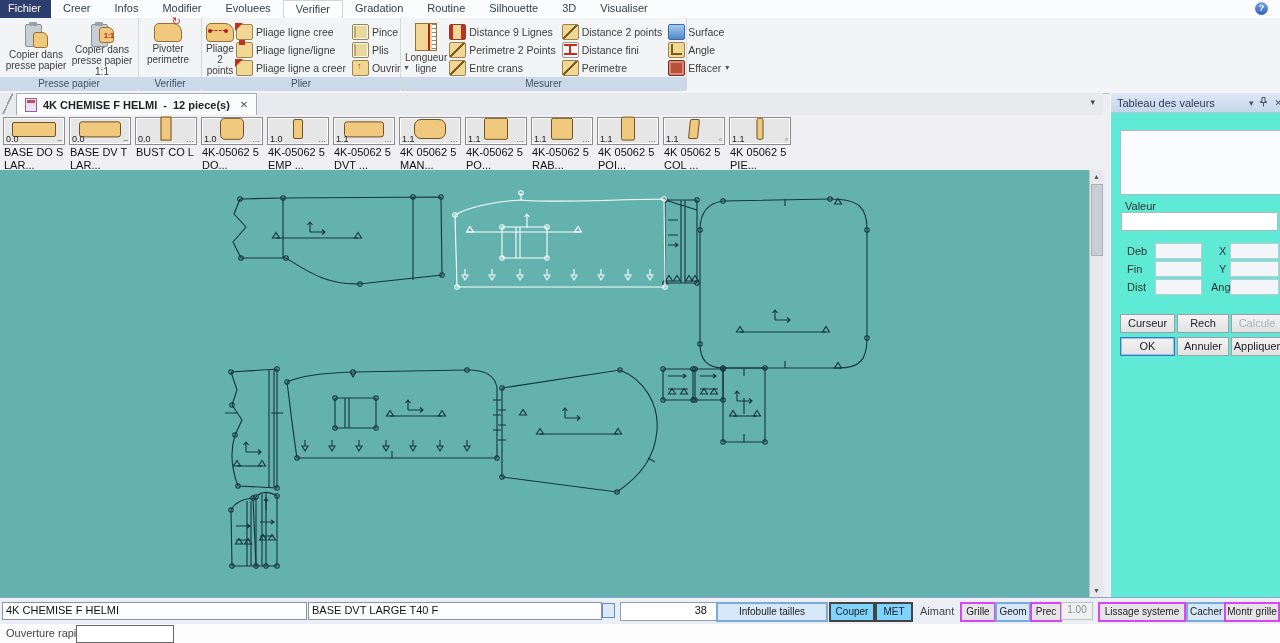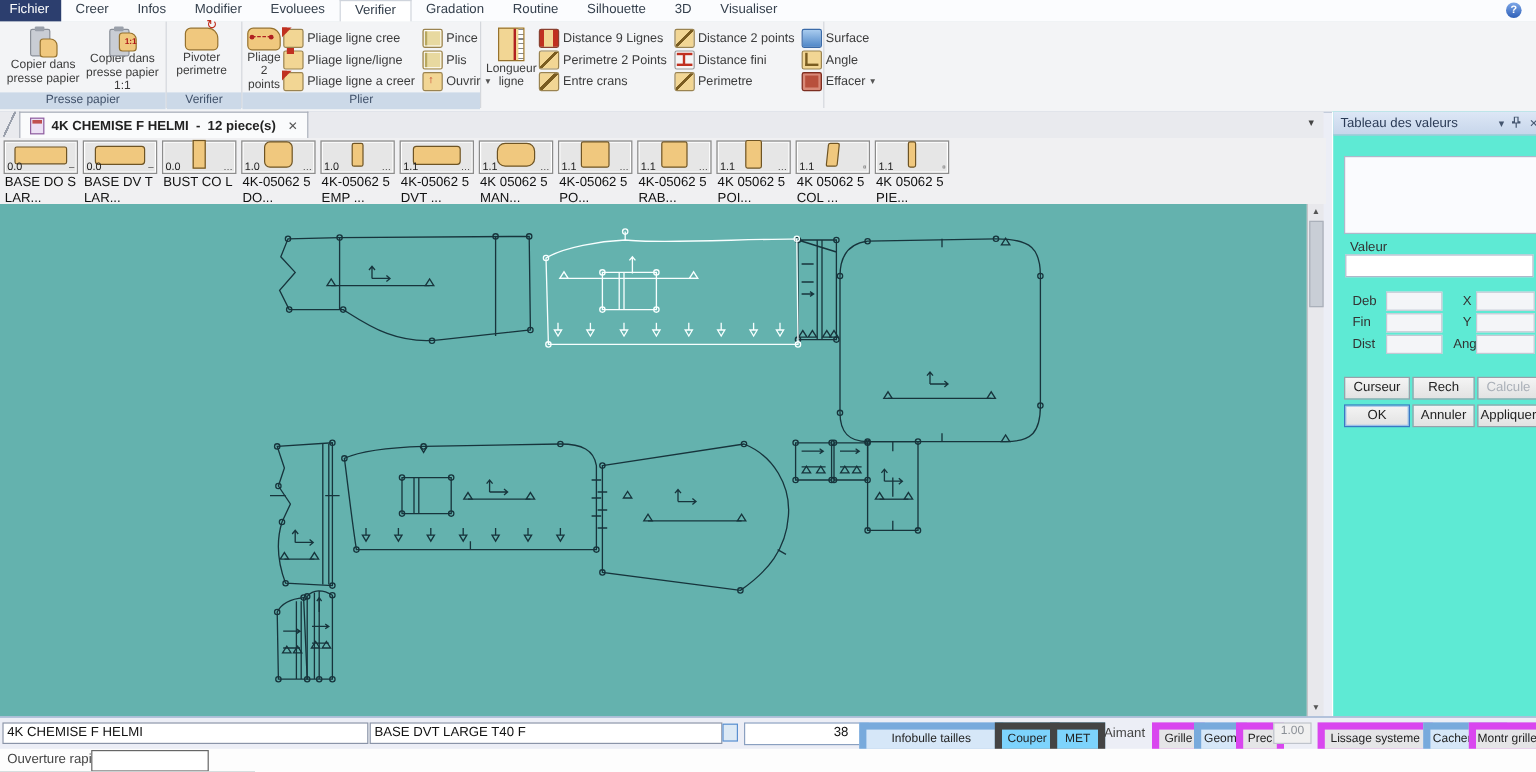--- a/index.html
+++ b/index.html
@@ -90,21 +90,21 @@
   .pinput{position:absolute;background:#fff;border:1px solid #aeb8ca;height:15px;}
   .pfield{position:absolute;background:#f4f5f8;border:1px solid #c2c8d4;width:45px;height:14px;}
   .pbtn{position:absolute;height:17px;background:linear-gradient(180deg,#f4f4f4,#e2e2e2);border:1px solid #9aa0aa;
         font-size:11px;color:#222;text-align:center;line-height:16px;}
   .pbtn.disabled{color:#aab0b8;}
   .pbtn.focus{border:1px solid #3a78c4;box-shadow:inset 0 0 0 1px #9cc0e8;}
   
   .statusbar{position:absolute;top:597px;left:0;width:1280px;height:27px;background:#eceef6;border-top:1px solid #8ea6c8;}
   .sfield{position:absolute;top:4px;height:15px;background:#fff;border:1px solid #8a94a8;font-size:11px;color:#111;
           padding:1px 3px 0 3px;white-space:nowrap;overflow:hidden;}
-  .sbtn{position:absolute;top:4px;height:16px;background:#e5e5e7;border:6px solid #d946ef;font-size:10px;color:#222;
+  .sbtn{position:absolute;top:4px;height:16px;background:#e5e5e7;border:2px solid #d946ef;font-size:10px;color:#222;
         text-align:center;line-height:15px;white-space:nowrap;}
   .sbtn.blue{background:#d6e7f8;border-color:#78aadc;}
   .sbtn.dark{background:#7dd3fc;border-color:#444;}
   .slabel{position:absolute;top:7px;font-size:11px;color:#444;}
   .sselect{position:absolute;top:4px;height:16px;background:#fff;border:1px solid #8aa0c0;font-size:11px;color:#111;
            text-align:right;padding:1px 16px 0 4px;}
   .sselect .chev{position:absolute;right:3px;top:3px;font-size:8px;color:#456;}
   .sq{position:absolute;top:5px;width:11px;height:13px;background:#dce9f5;border:1px solid #5a8fd0;}
   .sval{position:absolute;top:4px;height:15px;background:#f0f0f0;border:1px solid #bfc4cc;color:#8a8f96;
         font-size:10px;text-align:center;padding-top:1px;}
@@ -253,20 +253,21 @@
             <span class="si si-angle"></span>
             <span>Angle</span>
           </div>
           <div class="smallitem">
             <span class="si si-effacer"></span>
             <span>Effacer</span>
             <span class="dd">▾</span>
           </div>
         </div>
       </div>
+      <div class="band">Mesurer</div>
     </div>
     <div style="flex:1"></div>
   </div>
 
   <div class="tabbar">
     <div class="tab-slash"></div>
     <div class="doctab">
       <span class="docicon"></span>
       <span>4K CHEMISE F HELMI</span>
       <span>-</span>

